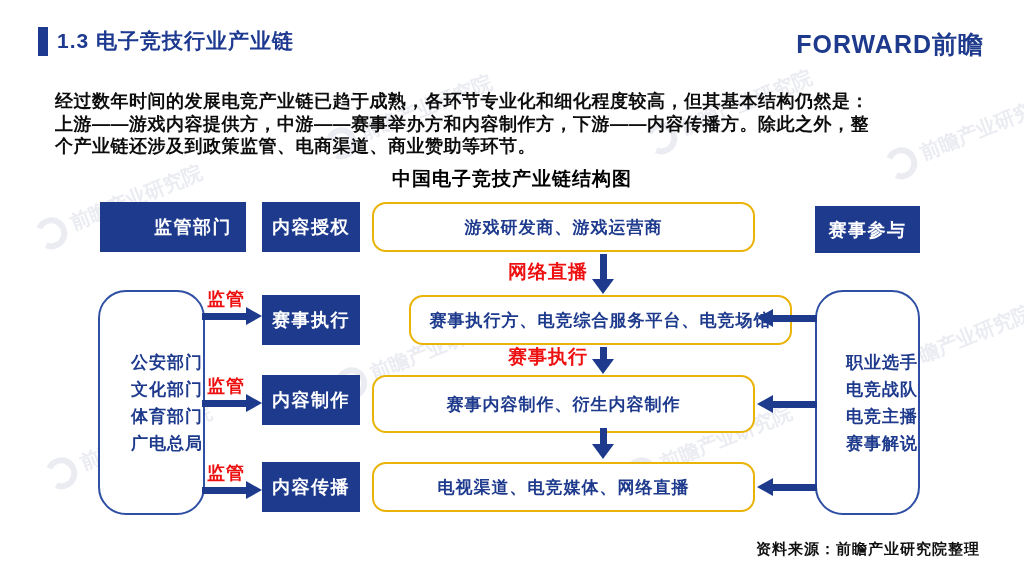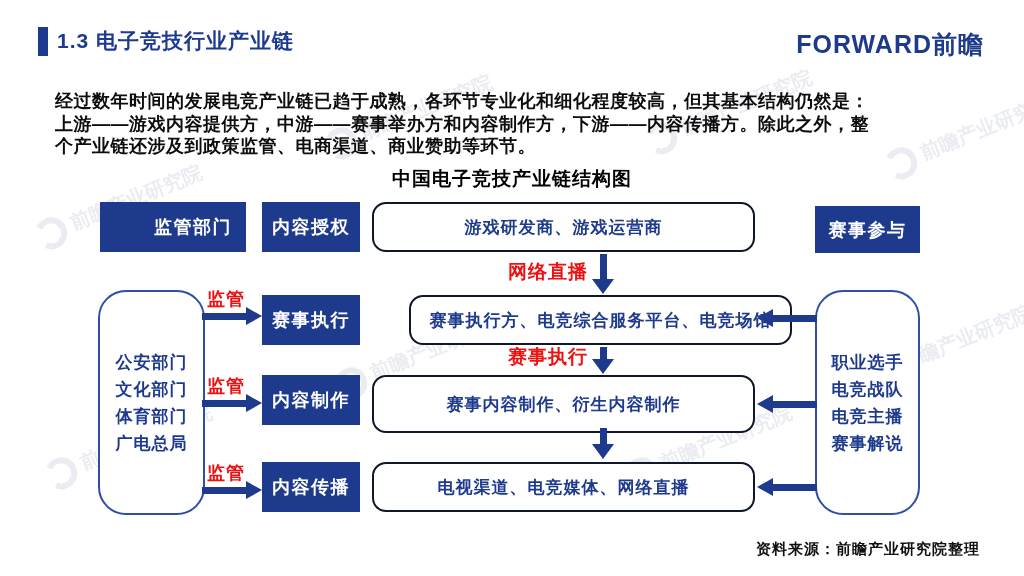--- a/index.html
+++ b/index.html
@@ -10,25 +10,25 @@
   .page-title{position:absolute;left:57px;top:27px;font-size:21px;font-weight:bold;color:#1d3a90;letter-spacing:1px;}
   .logo{position:absolute;right:40px;top:28px;font-size:25px;font-weight:bold;color:#1e3a8d;letter-spacing:1px;}
   
   .intro{position:absolute;left:55px;top:90px;width:930px;font-size:18px;font-weight:700;color:#0d0d0d;}
   .intro div{line-height:22.5px;letter-spacing:0.5px;}
   
   .diagram-title{position:absolute;left:0;right:0;top:166px;text-align:center;
                  font-size:19px;font-weight:bold;color:#000;letter-spacing:1px;}
   .solid-box{position:absolute;background:#1e3a8d;color:#ffffff;display:flex;align-items:center;
              justify-content:center;font-size:18px;font-weight:bold;letter-spacing:1.5px;}
-  .round-box{position:absolute;background:#ffffff;border:2px solid #0f172a;border-radius:14px;
+  .round-box{position:absolute;background:#ffffff;border:2px solid #eab308;border-radius:14px;
              display:flex;align-items:center;justify-content:center;color:#1e3a8d;
              font-family:"Liberation Serif", serif;font-size:17px;font-weight:600;letter-spacing:1px;box-sizing:border-box;}
   .tall-box{position:absolute;background:#ffffff;border:2px solid #2e4fa3;border-radius:28px;
-            display:flex;flex-direction:column;align-items:center;justify-content:center;color:#1e3a8d;
+            display:flex;flex-direction:column;align-items:flex-end;justify-content:center;color:#1e3a8d;
             font-family:"Liberation Serif", serif;font-size:17px;font-weight:600;letter-spacing:1px;box-sizing:border-box;}
   .tall-box div{line-height:27px;}
   .flow-label{position:absolute;color:#ee1111;font-family:"Liberation Serif", serif;
               font-size:19px;font-weight:600;text-align:right;letter-spacing:1px;}
   .reg-label{position:absolute;color:#ee1111;font-family:"Liberation Serif", serif;
              font-size:18px;font-weight:600;letter-spacing:1px;}
   .v-stem{position:absolute;width:7px;background:#1e3a8d;}
   .v-head{position:absolute;width:0;height:0;border-left:11px solid transparent;
           border-right:11px solid transparent;border-top:15px solid #1e3a8d;}
   .h-stem{position:absolute;height:7px;background:#1e3a8d;}

